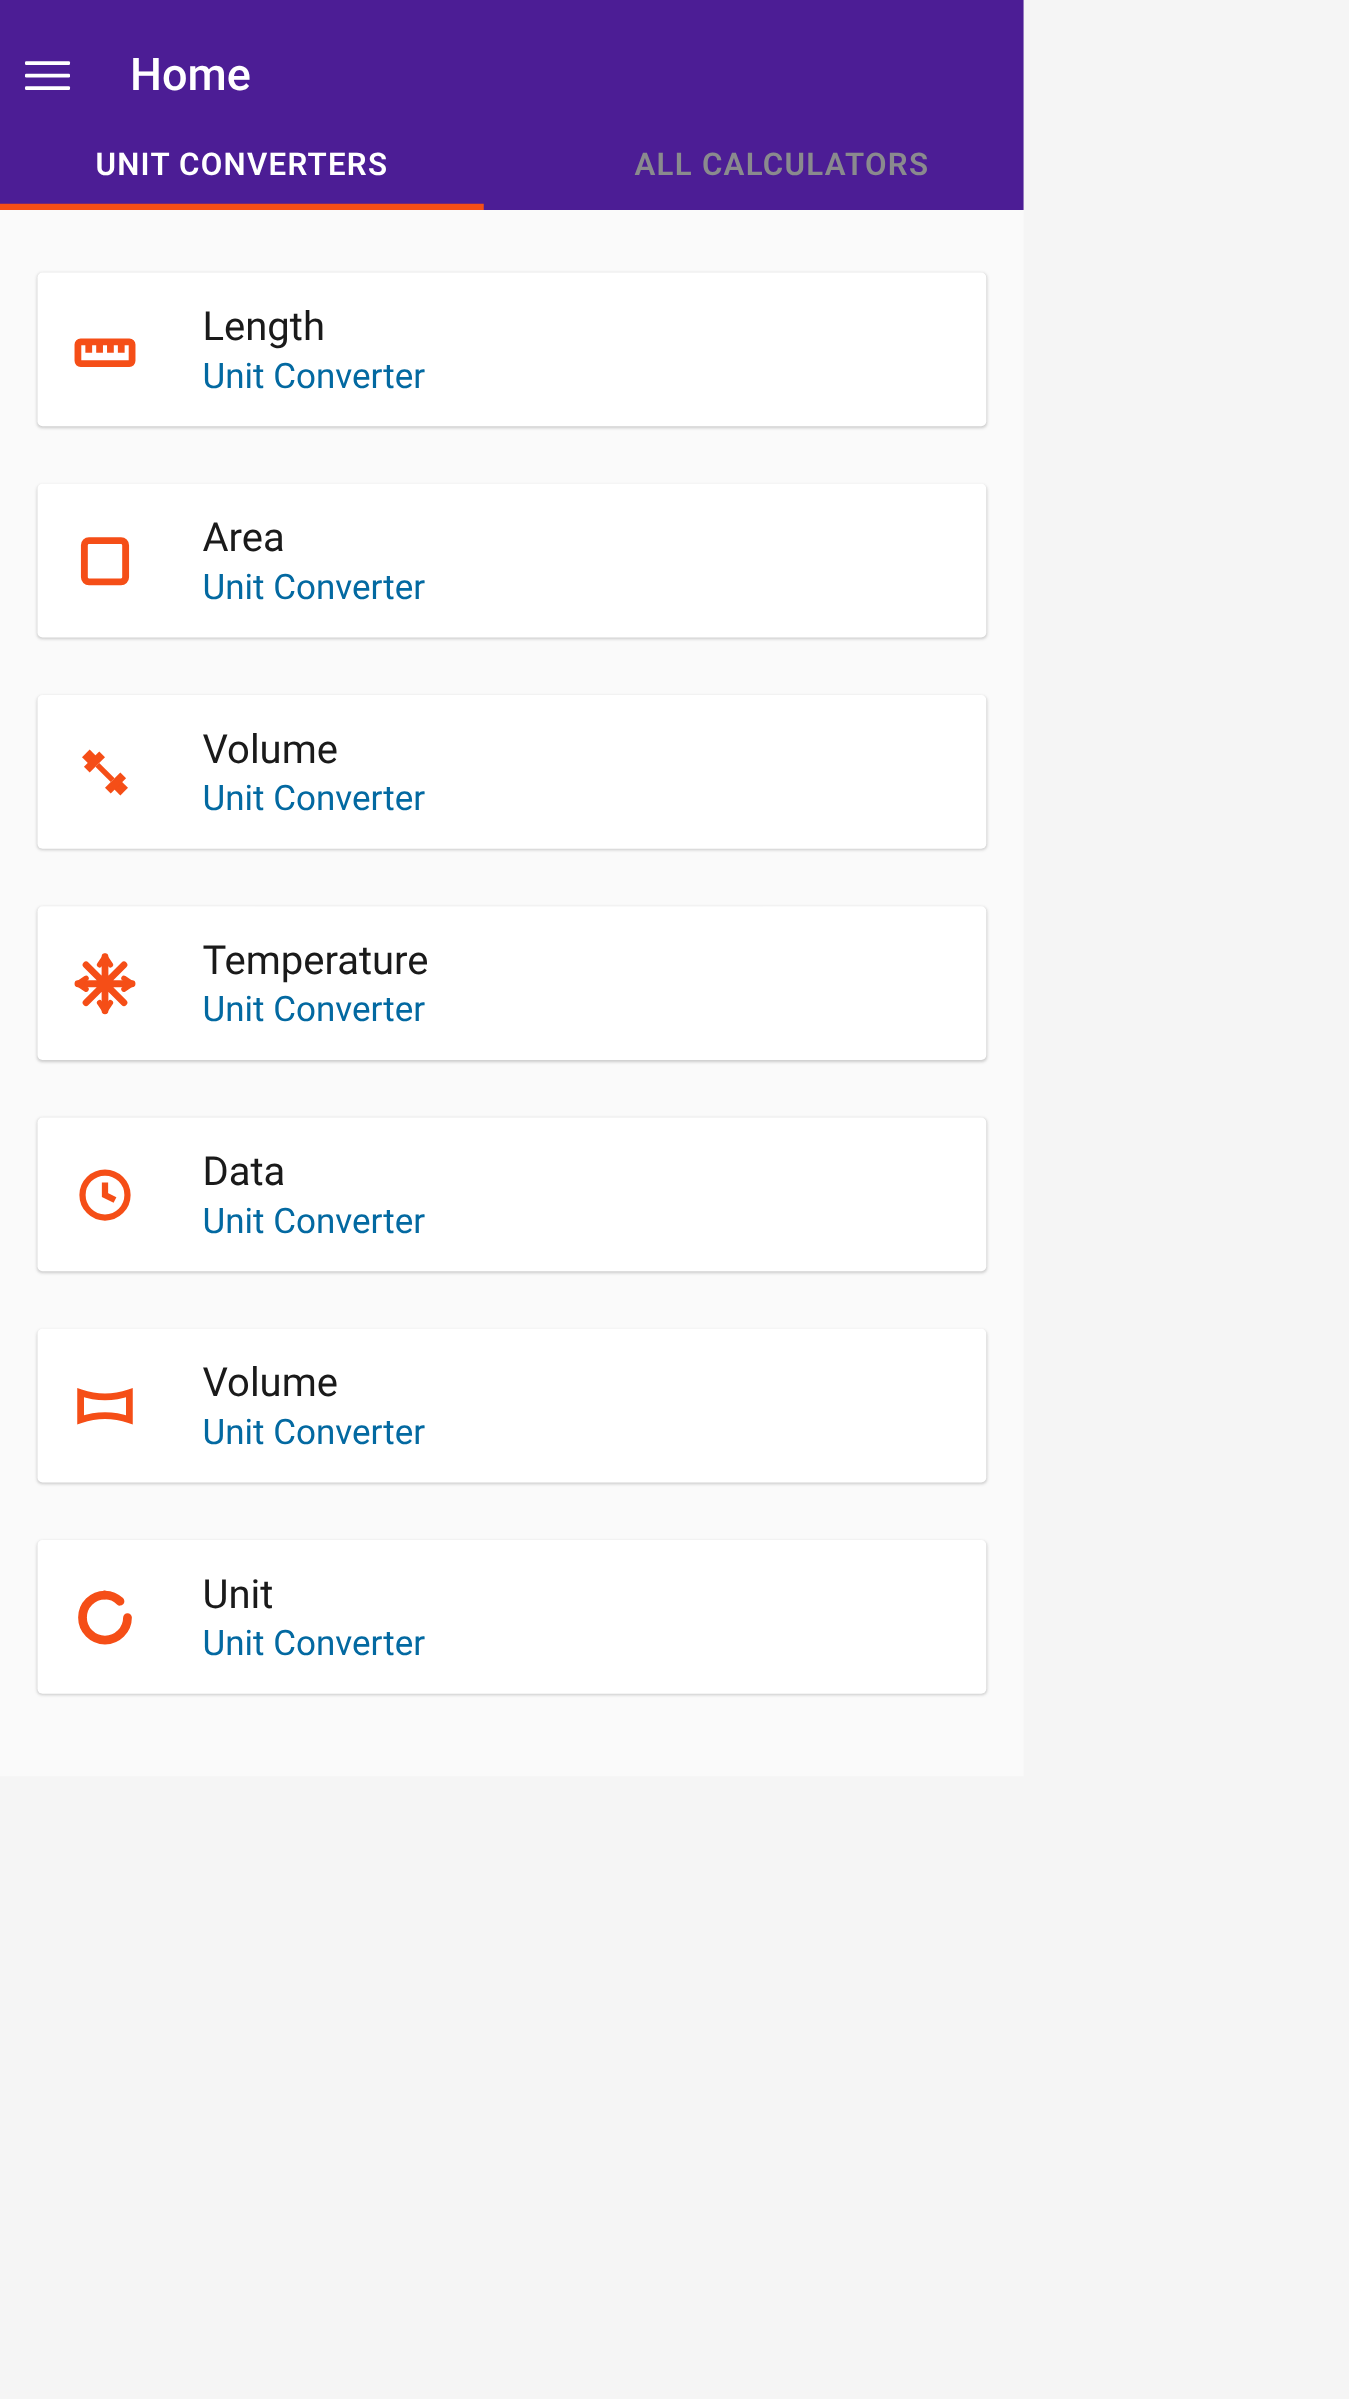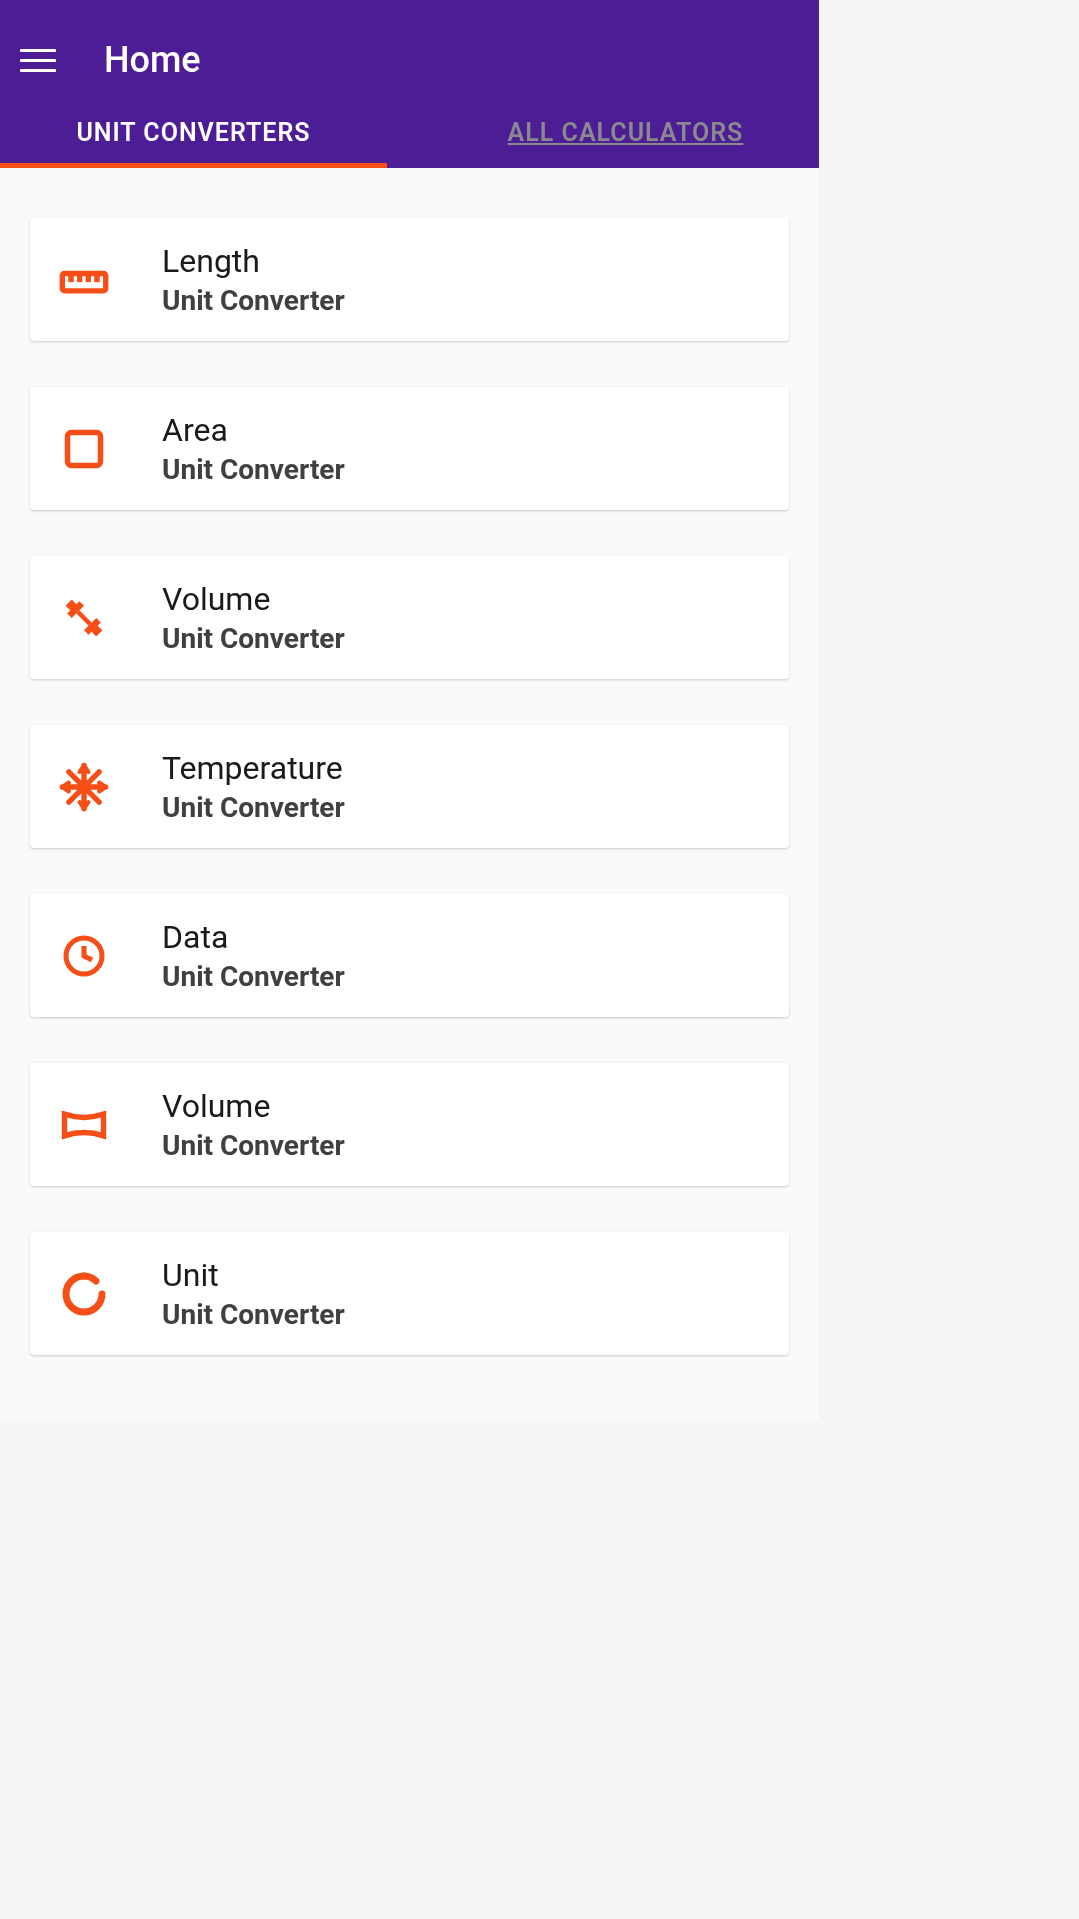--- a/index.html
+++ b/index.html
@@ -69,21 +69,20 @@
       cursor: pointer;
       position: relative;
     }
     
     .tab.active {
       color: white;
     }
     
     .tab.inactive {
       color: #8a8a8e;
-      text-decoration: underline;
     }
     
     .tab.active::after {
       content: '';
       position: absolute;
       bottom: 0;
       left: 0;
       right: 0;
       height: 5px;
       background: #f54e17;
@@ -122,22 +121,22 @@
     
     .card-title {
       font-size: 32px;
       font-weight: 400;
       color: #1a1a1a;
       margin-bottom: 4px;
     }
     
     .card-subtitle {
       font-size: 28px;
-      font-weight: 700;
-      color: #404040;
+      font-weight: 400;
+      color: #0369a1;
     }
   </style>
 </head>
 <body>
 
 <div class="header">
   <div class="header-top">
     <div class="menu-icon">
       <span></span>
       <span></span>

